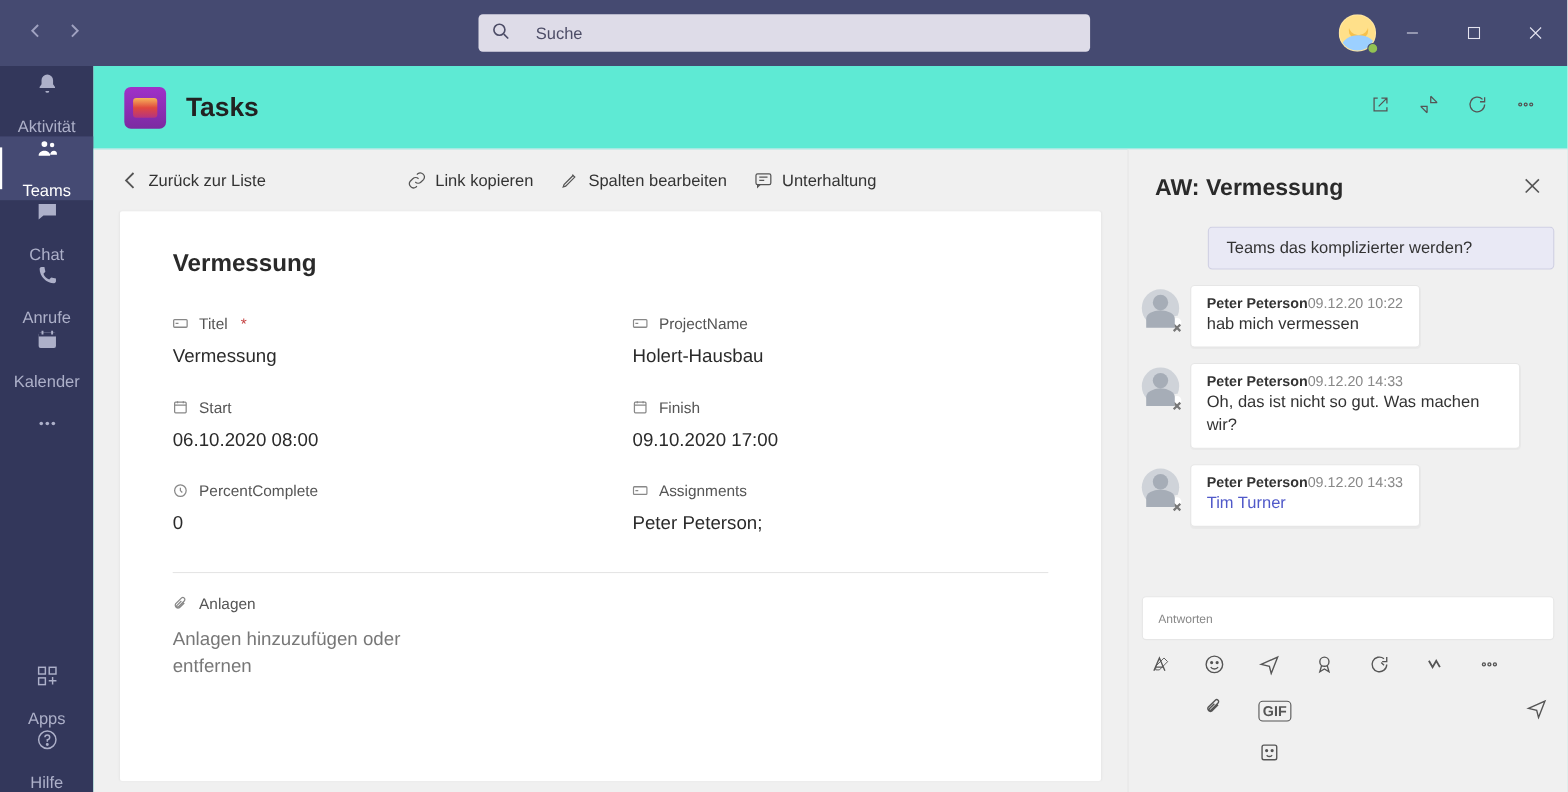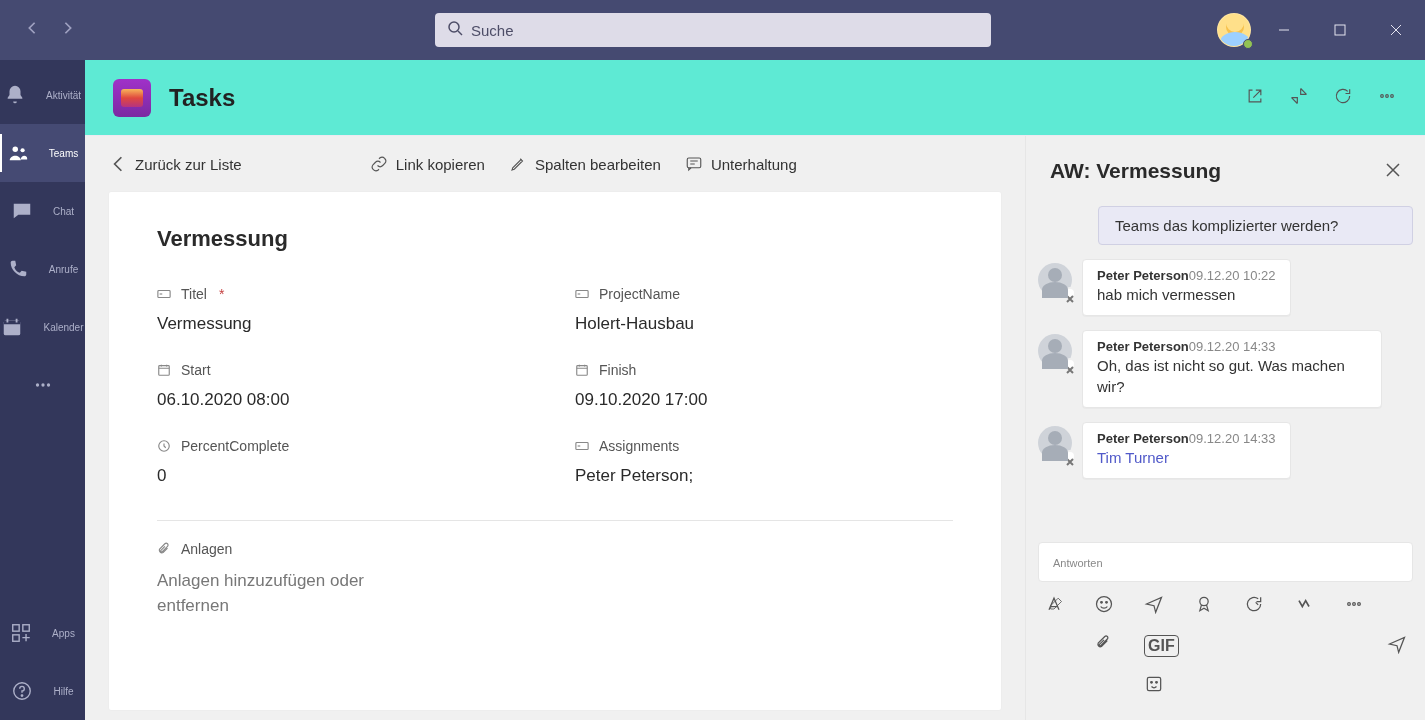--- a/index.html
+++ b/index.html
@@ -4,33 +4,33 @@
 <style>
   * { box-sizing: border-box; margin: 0; padding: 0; font-family: "Segoe UI", -apple-system, sans-serif; }
   html, body { width: 1425px; height: 720px; overflow: hidden; background: #f5f5f5; }
 
   
   .titlebar { height: 60px; background: #454a71; display: flex; align-items: center; color: #e4e3ef; }
   .nav-arrows { width: 85px; display:flex; justify-content:flex-end; gap:22px; padding-right:10px;}
   .nav-arrows svg { width:14px; height:14px; stroke:#9fa1c0; }
   .search-wrap { flex:0 0 auto; margin-left:350px; width:556px; }
   .searchbox { background:#dedce8; border-radius:4px; height:34px; display:flex; align-items:center; padding:0 12px; }
-  .searchbox input { background:transparent; border:none; outline:none; font-size:15px; color:#4d4d67; width:100%; margin-left:8px; }
+  .searchbox input { background:transparent; border:none; outline:none; font-size:15px; color:#4d4d67; width:100%; margin-left:24px; }
   .searchbox input::placeholder { color:#4d4d67; }
   .titlebar-right { margin-left:auto; display:flex; align-items:center; gap:10px; padding-right:6px;}
   .avatar { width:34px; height:34px; border-radius:50%; background:#ffe08a; position:relative; overflow:hidden; border:1px solid #fff3; }
   .avatar::before { content:""; position:absolute; width:18px; height:18px; background:#ffe08a; border-radius:50%; top:4px; left:8px; box-shadow: inset 0 -4px 0 #f7c14c;}
   .avatar::after { content:""; position:absolute; width:30px; height:20px; background:#9cd0ff; border-radius:50% 50% 0 0; bottom:-6px; left:2px; }
   .status-dot{position:absolute; width:10px;height:10px;background:#92c353;border:1px solid #454a71;border-radius:50%;right:-2px;bottom:-2px;}
   .win-btn { width:46px; height:32px; display:flex; align-items:center; justify-content:center; }
   .win-btn svg { width:12px; height:12px; stroke:#e4e3ef; fill:none; stroke-width:1;}
 
   
   .apprail { position:absolute; left:0; top:60px; bottom:0; width:85px; background:#33375b; display:flex; flex-direction:column; align-items:center; padding-top:6px; color:#adb0c9;}
-  .rail-item { width:100%; height:58px; display:flex; flex-direction:row; align-items:center; justify-content:center; gap:20px; font-size:10px; cursor:pointer; position:relative;}
+  .rail-item { width:100%; height:58px; display:flex; flex-direction:column; align-items:center; justify-content:center; gap:20px; font-size:15px; cursor:pointer; position:relative;}
   .rail-item.active { background:#454a73; color:#fff; }
   .rail-item.active::before { content:""; position:absolute; left:0; top:10px; bottom:10px; width:2px; background:#fff; }
   .rail-item svg { width:22px; height:22px; }
   .rail-spacer { flex:1; }
 
   
   .main { position:absolute; left:85px; top:60px; right:0; bottom:0; background:#5eead4; display:flex; flex-direction:column; }
 
   
   .tabhdr { height:76px; display:flex; align-items:center; padding:0 28px; border-bottom:1px solid #eceaf1; }
@@ -77,21 +77,21 @@
   .bubble .meta .time{color:#888;}
   .bubble .text{font-size:15px;color:#333;line-height:1.35;}
   .mention{color:#5059c9;}
   .reply-box{ margin:4px 12px 6px 12px; background:#fff; border:1px solid #e6e6e6; border-radius:4px; padding:10px 14px; }
   .reply-box input{border:none;outline:none;width:100%;font-size:11px;background:transparent;}
   .reply-box input::placeholder{color:#888;}
   .compose-icons{ padding:4px 18px 8px 18px;}
   .compose-row{ display:flex; align-items:center; gap:30px; margin-bottom:12px; height:28px;}
   .compose-row .send{margin-left:auto;}
   .compose-row svg{width:20px;height:20px;stroke:#555;fill:none;stroke-width:1.5;}
-  .gif-badge{font-size:16px;font-weight:700;border:1.5px solid #555;border-radius:4px;padding:1px 3px;color:#555;}
+  .gif-badge{font-size:13px;font-weight:700;border:1.5px solid #555;border-radius:4px;padding:1px 3px;color:#555;}
 </style>
 </head>
 <body>
 
 <div class="titlebar">
   <div class="nav-arrows">
     <span><svg viewBox="0 0 16 16">
           <path d="M11 2 5 8l6 6" fill="none" stroke-width="2"></path>
         </svg></span>
     <span><svg viewBox="0 0 16 16">

